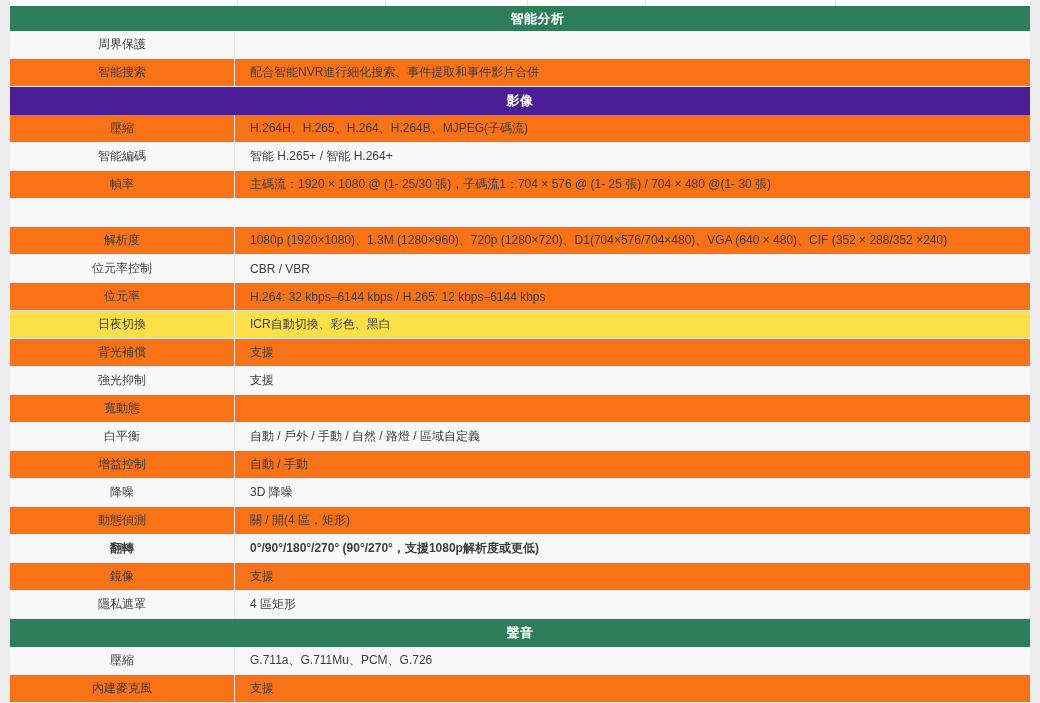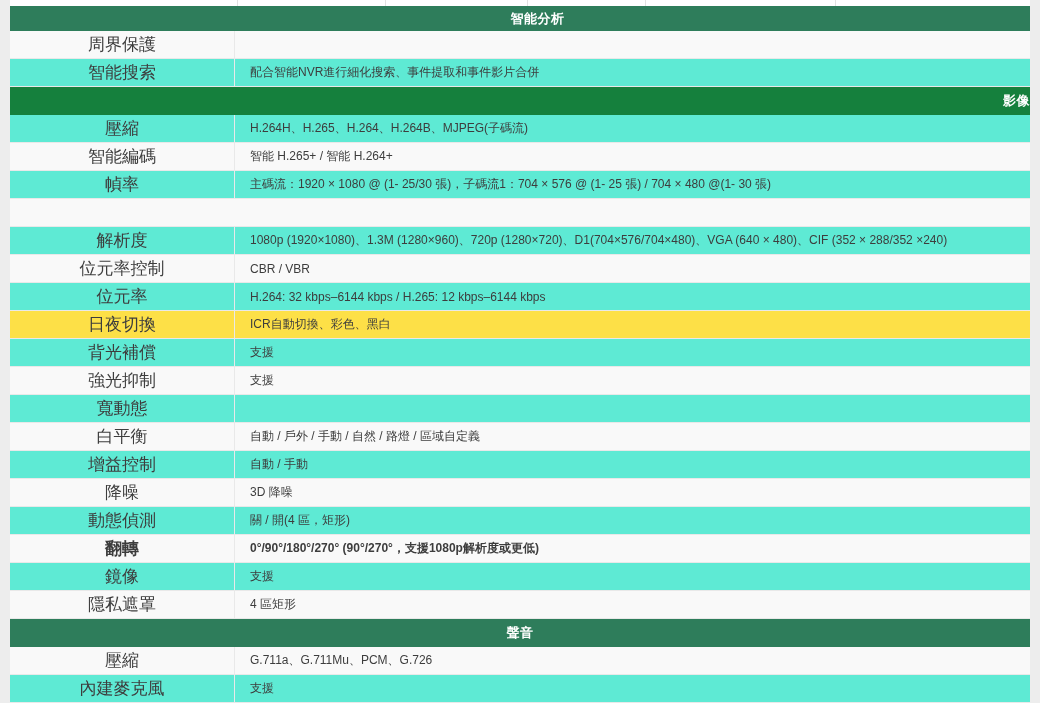--- a/index.html
+++ b/index.html
@@ -38,32 +38,32 @@
     justify-content: center;
     color: #ffffff;
     font-size: 13px;
     font-weight: 700;
     letter-spacing: 0.5px;
   }
   #rows .section-bar:first-child { height: 25px; }
   .spec-row {
     display: flex;
     height: 28px;
-    background: #5eead4;
+    background: #f97316;
     border-bottom: 1px solid #e9e9e9;
   }
   .spec-row.alt { background: #f9f9f9; }
   .label-cell {
     width: 225px;
     flex: 0 0 225px;
     display: flex;
     align-items: center;
     justify-content: center;
     border-right: 1px solid #e9e9e9;
-    font-size: 17px;
+    font-size: 12px;
     color: #3d3d3d;
     white-space: nowrap;
   }
   .value-cell {
     flex: 1 1 auto;
     display: flex;
     align-items: center;
     padding-left: 15px;
     font-size: 12px;
     color: #3d3d3d;
@@ -87,21 +87,21 @@
         <div class="section-bar" style="background: rgb(46, 125, 91); padding-left: 35px;">
           <span>智能分析</span>
         </div>
         <div class="spec-row alt" style="background: rgb(249, 249, 249);">
           <div class="label-cell">周界保護</div>
         </div>
         <div class="spec-row">
           <div class="label-cell">智能搜索</div>
           <div class="value-cell">配合智能NVR進行細化搜索、事件提取和事件影片合併</div>
         </div>
-        <div class="section-bar" style="background: #15803d; justify-content: flex-end;">
+        <div class="section-bar" style="background: #4c1d95;">
           <span>影像</span>
         </div>
         <div class="spec-row">
           <div class="label-cell">壓縮</div>
           <div class="value-cell">H.264H、H.265、H.264、H.264B、MJPEG(子碼流)</div>
         </div>
         <div class="spec-row alt" style="background: rgb(249, 249, 249);">
           <div class="label-cell">智能編碼</div>
           <div class="value-cell">智能 H.265+ / 智能 H.264+</div>
         </div>

